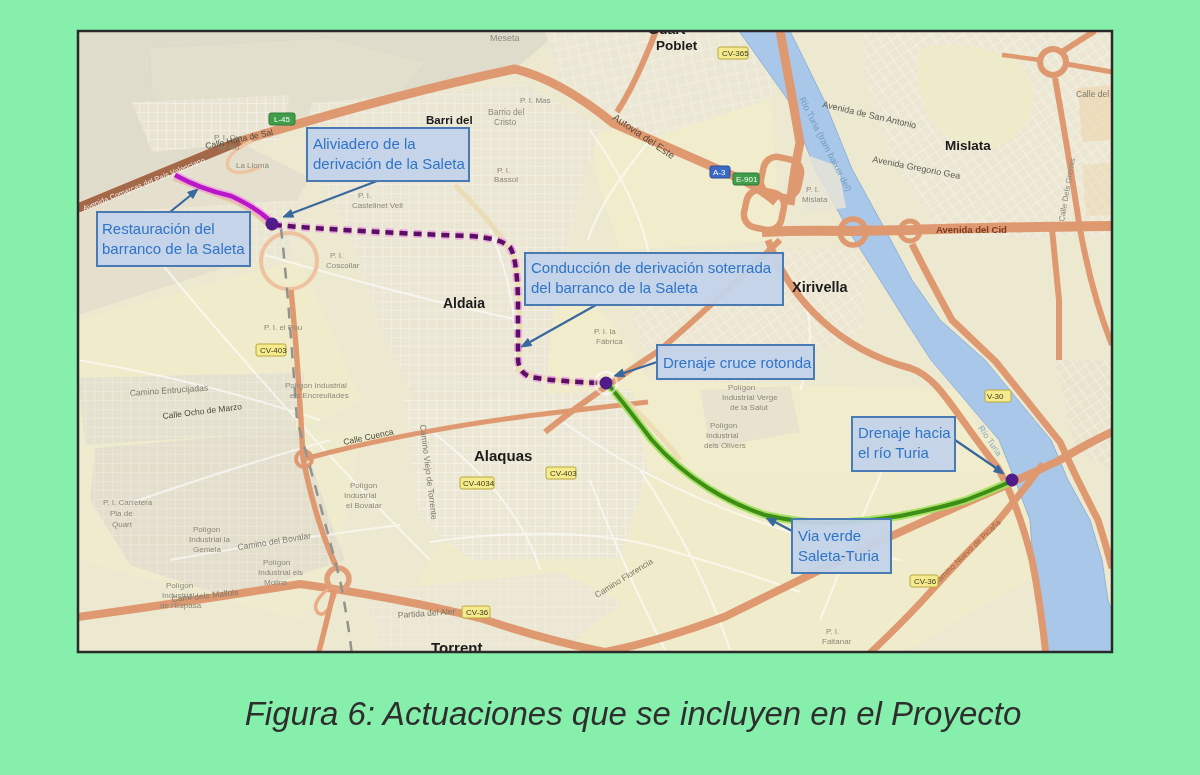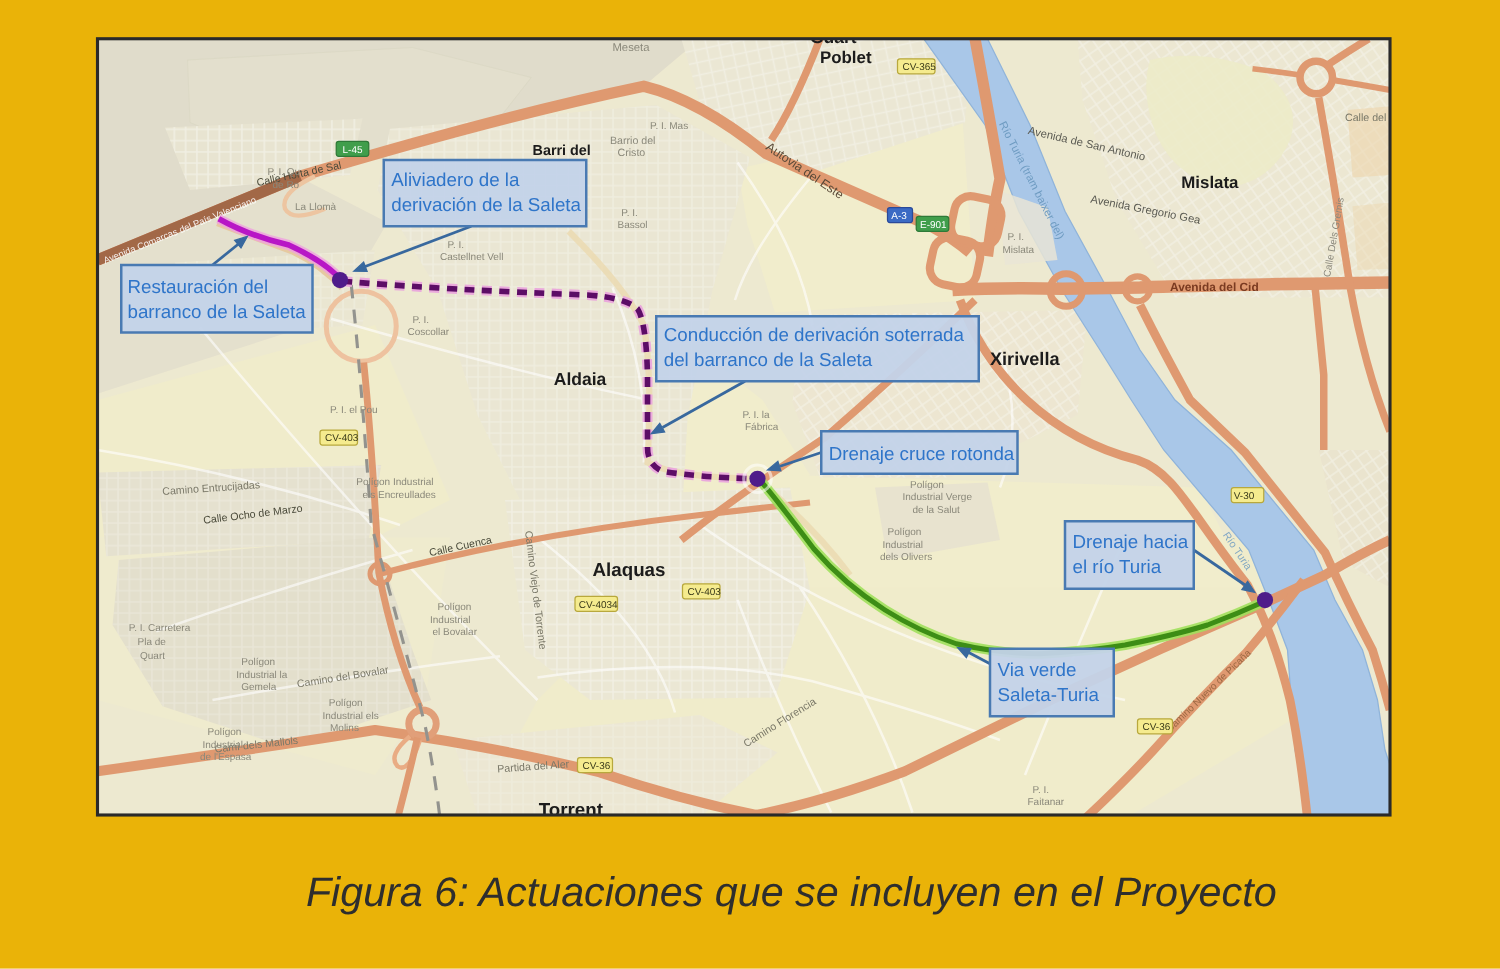--- a/index.html
+++ b/index.html
@@ -1,17 +1,17 @@
 <!DOCTYPE html>
 <html><head>
 <meta charset="utf-8">
 <style>
 html,body{margin:0;padding:0;background:#ffffff;width:1200px;height:775px;overflow:hidden;
 font-family:"Liberation Sans", sans-serif;}
-#page{position:relative;width:1200px;height:775px;background:#eab308;}
+#page{position:relative;width:1200px;height:775px;background:#86efac;}
 svg{position:absolute;left:0;top:0;}
 </style>
 </head>
 <body>
 <div id="page">
 <svg width="1200" height="775" viewBox="0 0 1200 775">
 <defs>
 <filter id="soften" x="-2%" y="-2%" width="104%" height="104%">
           <feGaussianBlur stdDeviation="0.5"></feGaussianBlur>
         </filter>

